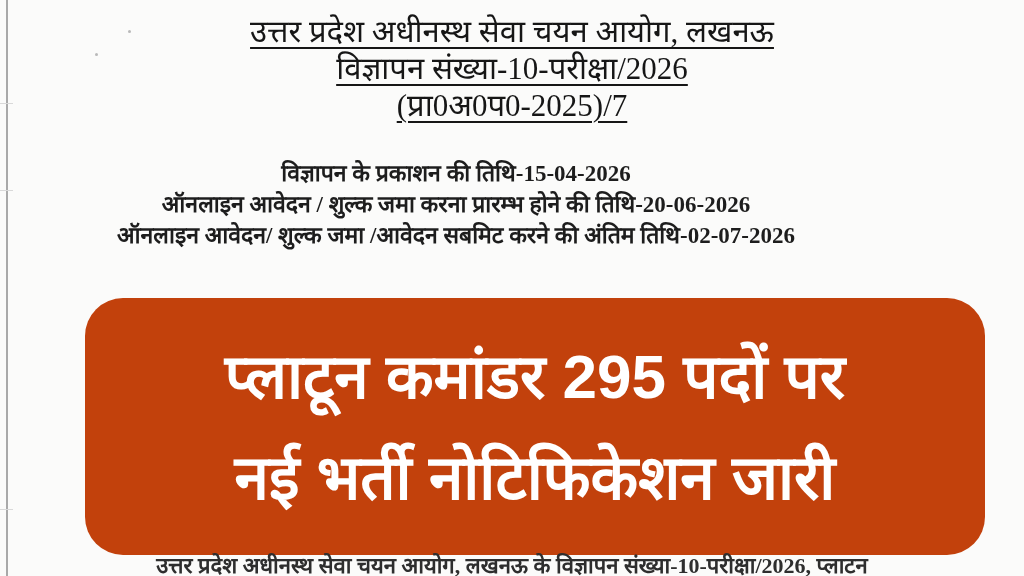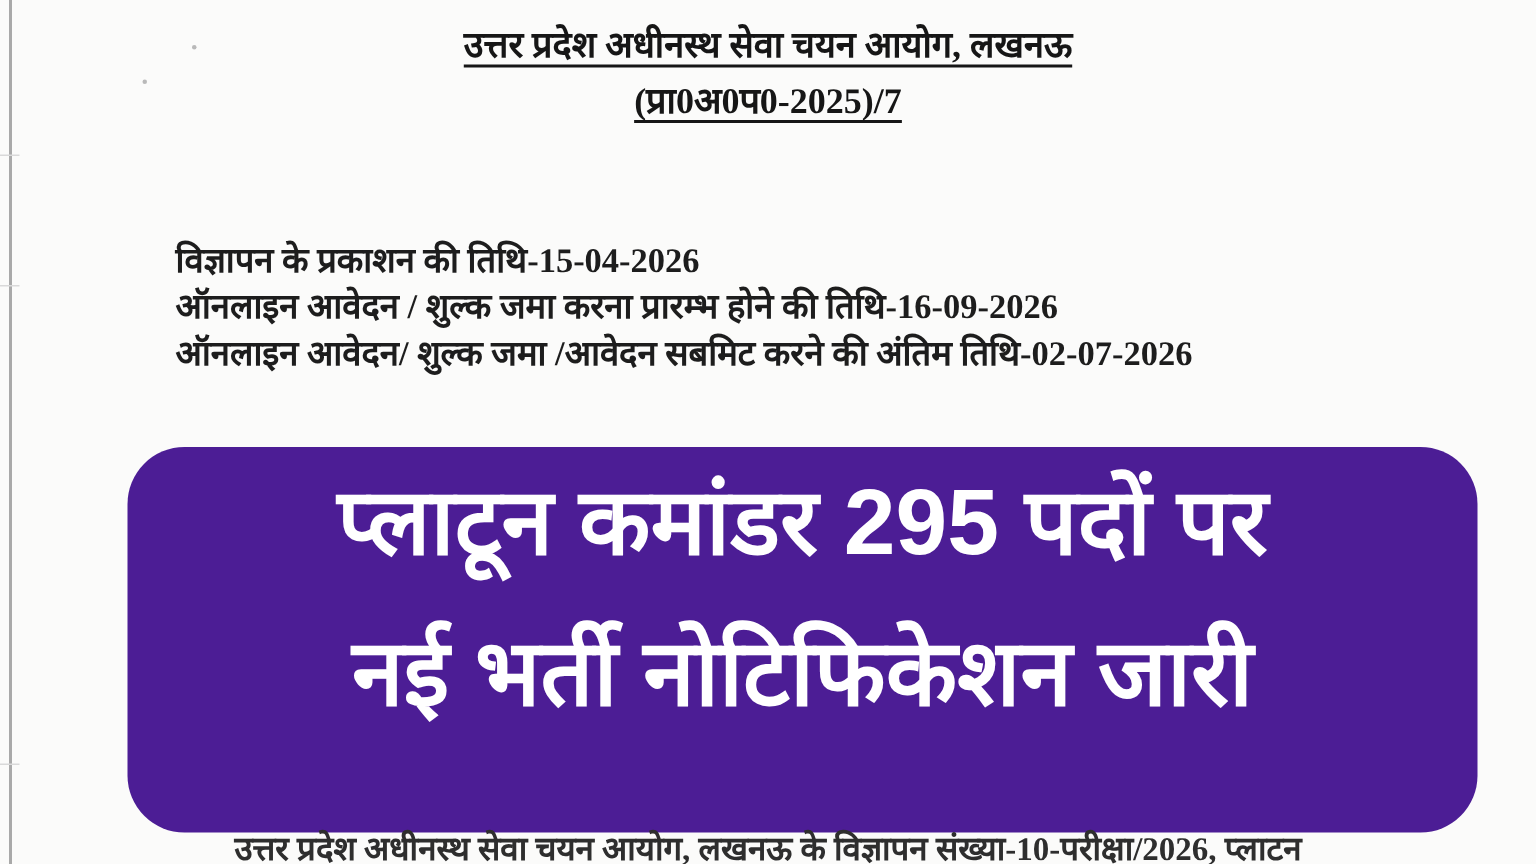--- a/index.html
+++ b/index.html
@@ -27,41 +27,41 @@
     background: #8d8d8d; border-radius: 50%; opacity: .6;
   }
   .speck.s1 { left: 128px; top: 30px; }
   .speck.s2 { left: 95px;  top: 53px; }
 
   
   .doc-header {
     position: absolute; top: 13px; left: 0; width: 100%;
     text-align: center; color: #161616;
   }
-  .h-line { font-size: 24px; font-weight: 700; line-height: 37px; }
+  .h-line { font-size: 31px; font-weight: 400; line-height: 37px; }
   .h-line .u {
     text-decoration: underline;
     text-decoration-thickness: 2px;
     text-underline-offset: 5px;
   }
 
   
   .doc-dates {
     position: absolute; top: 158px; right: 229px;
-    text-align: left; color: #1d1d1d;
+    text-align: center; color: #1d1d1d;
   }
   .d-line { font-size: 23px; font-weight: 700; line-height: 31px; }
 
   
   .banner {
     position: absolute; left: 85px; top: 298px;
     width: 900px; height: 257px;
-    background: #4c1d95; border-radius: 38px;
+    background: #c2410c; border-radius: 38px;
     display: flex; flex-direction: column;
-    align-items: center; justify-content: flex-start;
+    align-items: center; justify-content: center;
   }
   .b-line {
     color: #ffffff; font-size: 62px; font-weight: 800;
     line-height: 101px; white-space: nowrap;
     font-family: "Liberation Sans", "DejaVu Sans", sans-serif;
   }
 
   
   .doc-footer {
     position: absolute; top: 549px; left: 0; width: 100%;
@@ -79,27 +79,30 @@
   <div class="tick t2"></div>
   <div class="tick t3"></div>
   <div class="speck s1"></div>
   <div class="speck s2"></div>
 
   <header class="doc-header">
     <div class="h-line">
       <span class="u">उत्तर प्रदेश अधीनस्थ सेवा चयन आयोग, लखनऊ</span>
     </div>
     <div class="h-line">
+      <span class="u">विज्ञापन संख्या-10-परीक्षा/2026</span>
+    </div>
+    <div class="h-line">
       <span class="u">(प्रा0अ0प0-2025)/7</span>
     </div>
   </header>
 
   <section class="doc-dates">
     <div class="d-line">विज्ञापन के प्रकाशन की तिथि-15-04-2026</div>
-    <div class="d-line">ऑनलाइन आवेदन / शुल्क जमा करना प्रारम्भ होने की तिथि-16-09-2026</div>
+    <div class="d-line">ऑनलाइन आवेदन / शुल्क जमा करना प्रारम्भ होने की तिथि-20-06-2026</div>
     <div class="d-line">ऑनलाइन आवेदन/ शुल्क जमा /आवेदन सबमिट करने की अंतिम तिथि-02-07-2026</div>
   </section>
 
   <div class="banner">
     <div class="b-line">प्लाटून कमांडर 295 पदों पर</div>
     <div class="b-line">नई भर्ती नोटिफिकेशन जारी</div>
   </div>
 
   <div class="doc-footer">उत्तर प्रदेश अधीनस्थ सेवा चयन आयोग, लखनऊ के विज्ञापन संख्या-10-परीक्षा/2026, प्लाटन</div>
 

